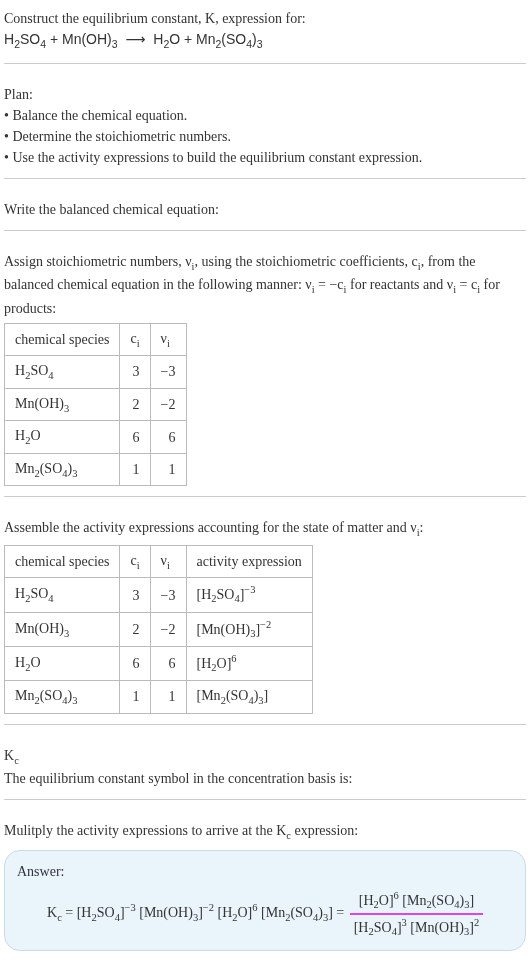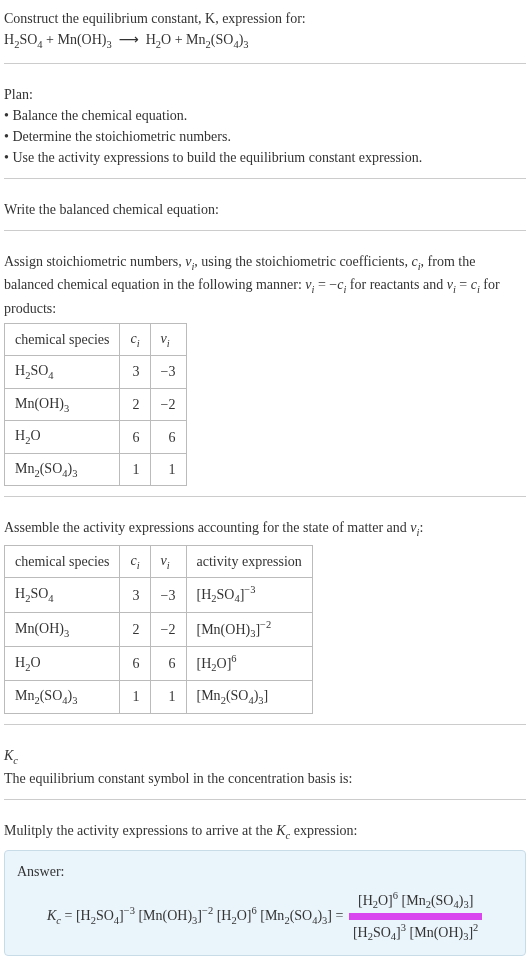--- a/index.html
+++ b/index.html
@@ -11,58 +11,58 @@
       width: 530px;
       padding: 8px 4px;
       line-height: 1.5;
     }
     .section {
       border-bottom: 1px solid #ccc;
       padding-bottom: 10px;
       margin-bottom: 20px;
     }
     .formula {
-      font-family: Liberation Serif, serif;
+      font-family: Liberation Sans, sans-serif;
     }
     .sub { vertical-align: sub; font-size: 0.75em; }
     .sup { vertical-align: super; font-size: 0.75em; }
-    .italic { font-style: italic; }
+    .italic { }
     table {
       border-collapse: collapse;
       margin-top: 4px;
     }
     th, td {
       border: 1px solid #bbb;
       padding: 4px 10px;
       text-align: left;
       font-weight: normal;
     }
     th {
       background: #fff;
     }
     td.num { text-align: right; }
     .answer-box {
       background: #eaf4fb;
       border: 1px solid #c8dce8;
-      border-radius: 4px;
+      border-radius: 16px;
       padding: 10px 12px;
       margin-top: 6px;
     }
     .answer-label {
       margin-bottom: 6px;
     }
     .frac {
       display: inline-block;
       vertical-align: middle;
       text-align: center;
       margin: 0 2px;
     }
     .frac .num-top {
       display: block;
-      border-bottom: 7px solid #d946ef;
+      border-bottom: 2px solid #d946ef;
       padding: 0 4px;
     }
     .frac .num-bot {
       display: block;
       padding: 0 4px;
     }
     .indent {
       padding-left: 30px;
     }
   </style>

